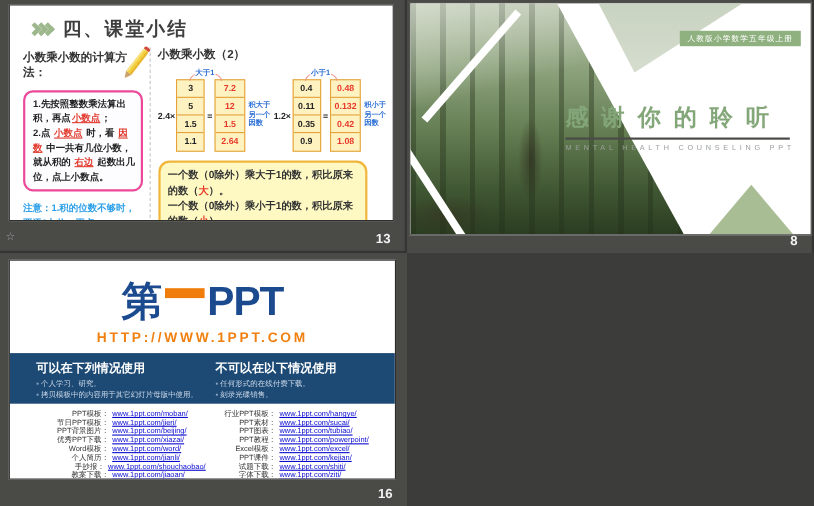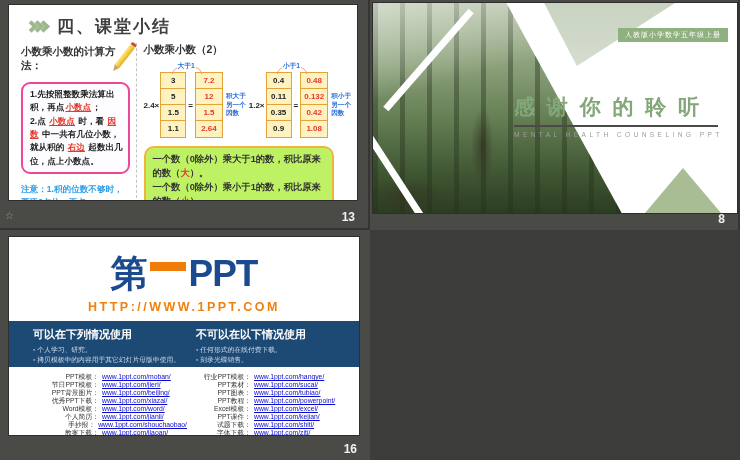--- a/index.html
+++ b/index.html
@@ -39,21 +39,21 @@
   .arc { position:absolute; left:28px; top:4px; width:30px; height:9px; border:1.4px solid #f09489; border-bottom:none; border-radius:50% 50% 0 0 / 100% 100% 0 0; }
   .arc-text { position:absolute; left:33px; top:0; font-size:6.8px; font-weight:bold; color:#2b6fd4; background:#fff; padding:0 1px; }
   .trow { display:flex; align-items:center; }
   .mult { font-size:8px; font-weight:bold; color:#222; margin-right:1px; white-space:nowrap; }
   .tcol { border:1px solid #e3a23a; background:#fdf2c0; }
   .tcol div { width:24px; height:16px; line-height:16px; text-align:center; font-size:8px; font-weight:bold; color:#222; border-bottom:1px solid #e3a23a; }
   .tcol div:last-child { border-bottom:none; }
   .tcol.prod div { width:26px; color:#e7382a; }
   .eq { font-size:8px; font-weight:bold; margin:0 2px; color:#222; }
   .sidenote { margin-left:3px; font-size:6.6px; line-height:8.5px; font-weight:bold; color:#2b6fd4; white-space:nowrap; }
-  .concl-box { margin-top:8px; margin-right:17px; border:2px solid #f0b63c; border-radius:10px; background:#bef264; padding:5px 7px; font-size:9.3px; font-weight:bold; color:#333; line-height:1.5; }
+  .concl-box { margin-top:8px; margin-right:17px; border:2px solid #f0b63c; border-radius:10px; background:#fef9c3; padding:5px 7px; font-size:9.3px; font-weight:bold; color:#333; line-height:1.5; }
   .rd { color:#e7382a; }
 
   
   .s14-item { position:absolute; left:26px; font-size:9.5px; color:#333; }
 
   
   .slide-full { left:2px; top:2px; width:366px; height:212px; }
   .photo { position:absolute; inset:0; clip-path:polygon(0 0, 36.6% 0, 68.3% 100%, 0 100%);
     background:
       radial-gradient(ellipse 60px 26px at 9% 92%, rgba(55,50,32,.55), transparent 70%),

